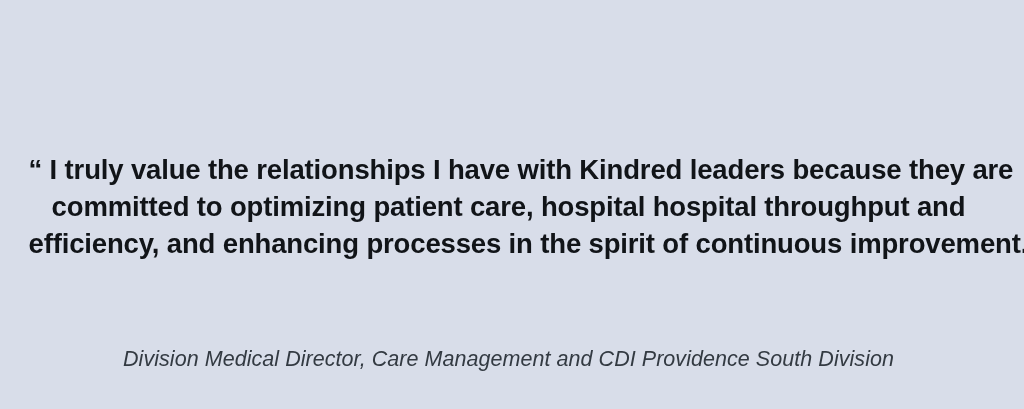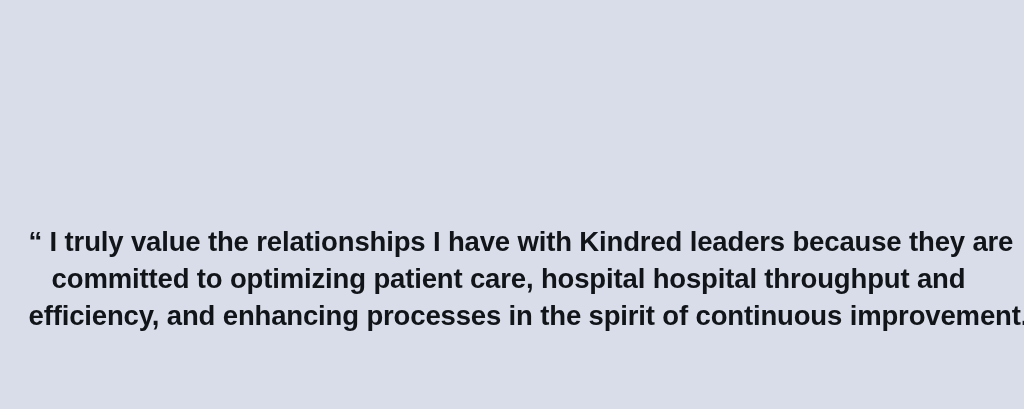--- a/index.html
+++ b/index.html
@@ -17,21 +17,21 @@
   }
 
   .testimonial-card {
     box-sizing: border-box;
     width: 1024px;
     height: 409px;
     background: #d8dde9;
     display: flex;
     flex-direction: column;
     align-items: center;
-    justify-content: flex-end;
+    justify-content: center;
     padding: 88px 22px 0 15px;
   }
 
   .quote-block {
     width: 960px;
     text-align: center;
     font-weight: bold;
     font-size: 27.5px;
     line-height: 37px;
     color: #111418;
@@ -76,15 +76,16 @@
 
 <div class="testimonial-card">
 
   <blockquote class="quote-block">
     <span class="quote-line">“ I truly value the relationships I have with Kindred leaders because they are</span>
     <span class="quote-line">committed to optimizing patient care, hospital hospital throughput and</span>
     <span class="quote-line">efficiency, and enhancing processes in the spirit of continuous improvement.”</span>
   </blockquote>
 
   <div class="attribution-block">
+    <span class="attribution-title">Division Medical Director, Care Management and CDI Providence South Division</span>
   </div>
 
 </div>
 
 </body></html>

